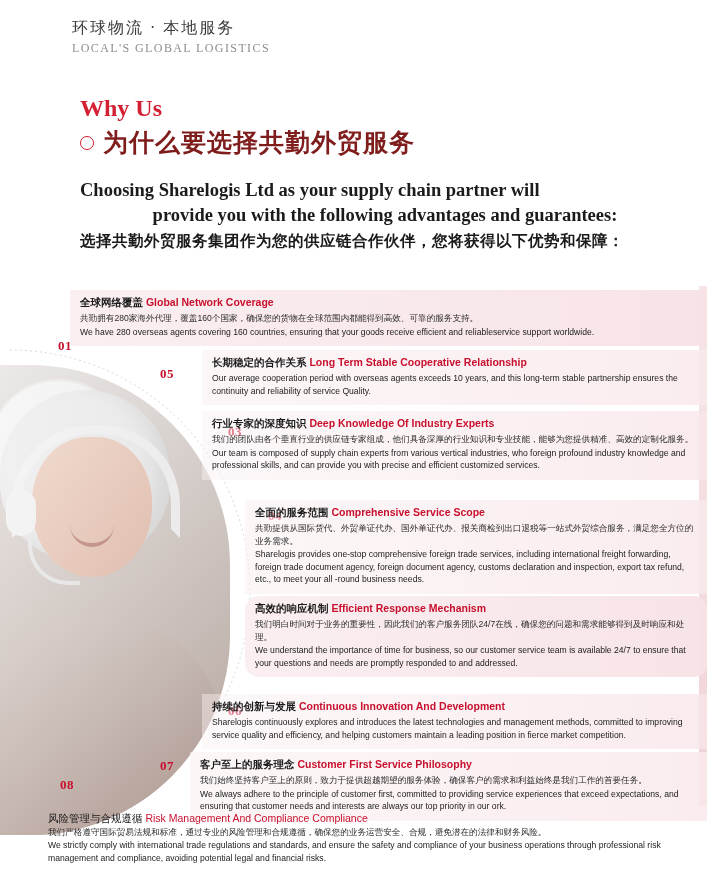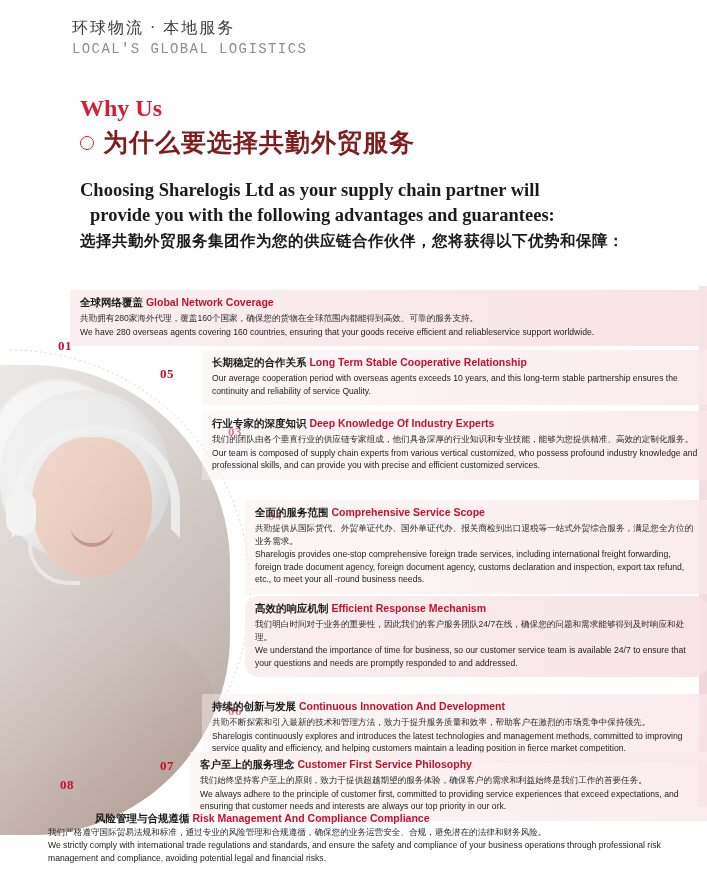--- a/index.html
+++ b/index.html
@@ -21,22 +21,22 @@
     left: 72px;
     top: 18px;
   }
   .header .cn {
     font-family: "Liberation Serif", serif;
     font-size: 16px;
     letter-spacing: 2px;
     color: #3a3a3a;
   }
   .header .en {
-    font-family: Liberation Mono, monospace;
-    font-size: 14px;
+    font-family: Liberation Serif, serif;
+    font-size: 12px;
     letter-spacing: 1.4px;
     color: #8d8d8d;
     margin-top: 2px;
   }
 
   
   .title-en {
     position: absolute;
     left: 80px;
     top: 95px;
@@ -72,21 +72,21 @@
     position: absolute;
     left: 80px;
     top: 178px;
     width: 600px;
     font-family: "Liberation Serif", serif;
     font-size: 18.5px;
     font-weight: bold;
     color: #1b1b1b;
     line-height: 25px;
   }
-  .sub-en .indent { display: block; padding-left: 10px; }
+  .sub-en .indent { display: block; padding-left: 10px; text-align: center; }
   .sub-cn {
     position: absolute;
     left: 80px;
     top: 231px;
     font-size: 15.5px;
     font-weight: bold;
     color: #1b1b1b;
     letter-spacing: 0.5px;
   }
 
@@ -219,21 +219,21 @@
     letter-spacing: 0.5px;
   }
 
   
   .footer {
     position: absolute;
     left: 48px;
     top: 812px;
     width: 645px;
   }
-  .footer .bt { font-size: 10.5px; font-weight: bold; color: #1b1b1b; margin-left: 47px; }
+  .footer .bt { font-size: 10.5px; font-weight: normal; color: #1b1b1b; }
   .footer .bt .en { color: #c8102e; }
   .footer .cn { font-size: 8.6px; color: #2b2b2b; line-height: 12.5px; }
   .footer .en-txt { font-size: 8.6px; color: #1b1b1b; line-height: 13px; }
 </style>
 </head>
 <body>
 
 <div class="header">
   <div class="cn">环球物流 · 本地服务</div>
   <div class="en">LOCAL'S GLOBAL LOGISTICS</div>
@@ -298,21 +298,21 @@
   </div>
   <div class="en-txt">Our average cooperation period with overseas agents exceeds 10 years, and this long-term stable partnership ensures the continuity and reliability of service  Quality.</div>
 </div>
 
 <div class="block tint-3" style="left:202px; top:411px; width:486px;">
   <div class="bt">
     <span>行业专家的深度知识</span>
     <span class="en">Deep Knowledge Of Industry Experts</span>
   </div>
   <div class="cn">我们的团队由各个垂直行业的供应链专家组成，他们具备深厚的行业知识和专业技能，能够为您提供精准、高效的定制化服务。</div>
-  <div class="en-txt">Our team is composed of supply chain experts from various vertical customized, who possess profound industry knowledge and professional skills, and can provide you with precise and efficient customized services.</div>
+  <div class="en-txt">Our team is composed of supply chain experts from various vertical industries, who foreign profound industry knowledge and professional skills, and can provide you with precise and efficient customized services.</div>
 </div>
 
 <div class="block tint-2" style="left:245px; top:500px; width:443px;">
   <div class="bt">
     <span>全面的服务范围</span>
     <span class="en">Comprehensive Service Scope</span>
   </div>
   <div class="cn">共勤提供从国际货代、外贸单证代办、国外单证代办、报关商检到出口退税等一站式外贸综合服务，满足您全方位的业务需求。</div>
   <div class="en-txt">Sharelogis provides one-stop comprehensive foreign trade services, including international freight forwarding, foreign trade document agency, foreign document agency, customs declaration and inspection, export tax refund, etc., to meet your all -round business needs.</div>
 </div>
@@ -324,21 +324,20 @@
   </div>
   <div class="cn">我们明白时间对于业务的重要性，因此我们的客户服务团队24/7在线，确保您的问题和需求能够得到及时响应和处理。</div>
   <div class="en-txt">We understand the importance of time for business, so our customer service team is available 24/7 to ensure that your questions and needs are promptly responded to and addressed.</div>
 </div>
 
 <div class="block tint-3" style="left:202px; top:694px; width:486px;">
   <div class="bt">
     <span>持续的创新与发展</span>
     <span class="en">Continuous Innovation And Development</span>
   </div>
-  <div class="cn">共勤不断探索和引入最新的技术和管理方法，致力于提升服务质量和效率，帮助客户在激烈的市场竞争中保持领先。</div>
   <div class="en-txt">Sharelogis continuously explores and introduces the latest technologies and management methods, committed to improving service quality and efficiency, and helping customers maintain a leading position in fierce market competition.</div>
 </div>
 
 <div class="block tint-2" style="left:190px; top:752px; width:498px;">
   <div class="bt">
     <span>客户至上的服务理念</span>
     <span class="en">Customer First Service Philosophy</span>
   </div>
   <div class="cn">我们始终坚持客户至上的原则，致力于提供超越期望的服务体验，确保客户的需求和利益始终是我们工作的首要任务。</div>
   <div class="en-txt">We always adhere to the principle of customer first, committed to providing service experiences that exceed expectations, and ensuring that customer needs and interests are always our top priority in our ork.</div>

